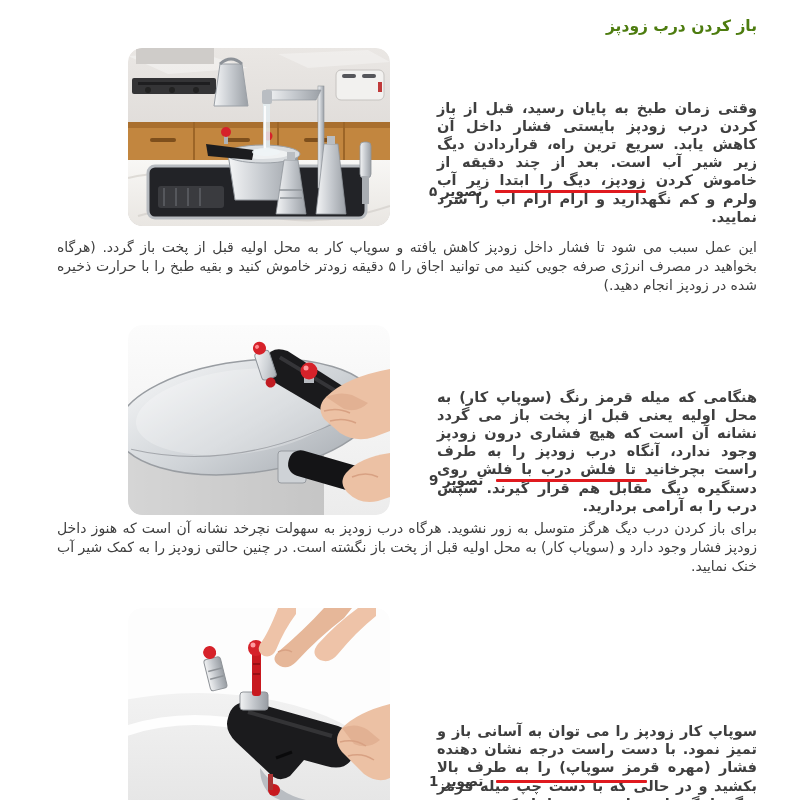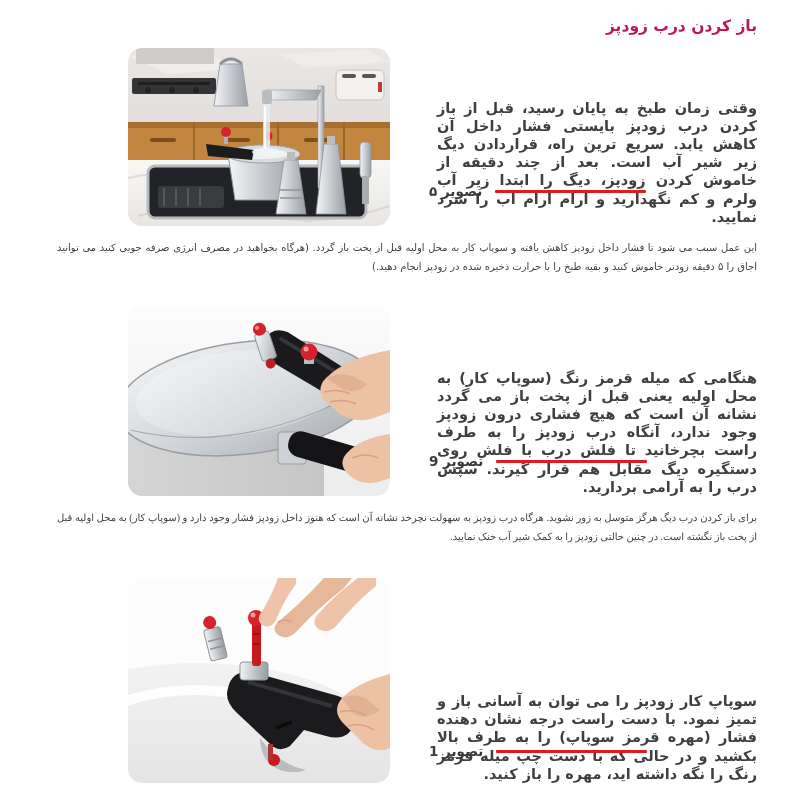--- a/index.html
+++ b/index.html
@@ -4,21 +4,21 @@
 <style>
   html,body{margin:0;padding:0;background:#ffffff;}
   .page{
     width:800px;height:800px;background:#ffffff;position:relative;
     direction:rtl;overflow:hidden;
     font-family:"DejaVu Sans",sans-serif;color:#3f3f3f;
   }
   .content{position:absolute;top:0;left:57px;width:700px;}
   .title{
     margin:16px 0 12px 0;text-align:right;
-    font-size:15.5px;font-weight:bold;color:#be185d;line-height:20px;
+    font-size:15.5px;font-weight:bold;color:#4d7c0f;line-height:20px;
   }
   .row{
     position:relative;display:flex;justify-content:space-between;
     align-items:flex-end;
     font-weight:bold;
   }
   .row-1{margin-top:10px;}
   .row-2{margin-top:30px;}
   .row-3{margin-top:32px;}
   .side-text{
@@ -29,24 +29,24 @@
   .photo svg{display:block;border-radius:14px;}
   .caption{
     position:absolute;left:372px;display:flex;direction:ltr;
     align-items:center;gap:13px;
   }
   .caption-1,.caption-2{bottom:27px;}
   .caption-3{bottom:24px;}
   .caption-label{font-size:13.5px;color:#3a3a3a;white-space:nowrap;direction:rtl;}
   .caption-rule{width:151px;height:3px;background:#e01a1f;border-radius:1px;}
   .full-text{
-    margin:0;font-size:10px;line-height:19px;text-align:justify;color:#3f3f3f;
+    margin:0;font-size:14px;line-height:19px;text-align:justify;color:#3f3f3f;
   }
   .full-a{margin-top:12px;}
-  .full-b{margin-top:12px;font-family:Liberation Serif, serif;}
+  .full-b{margin-top:4px;}
 </style>
 </head>
 <body>
 
 <div class="page">
   <div class="content">
 
     <h1 class="title">باز کردن درب زودپز</h1>
 
     <div class="row row-1">

